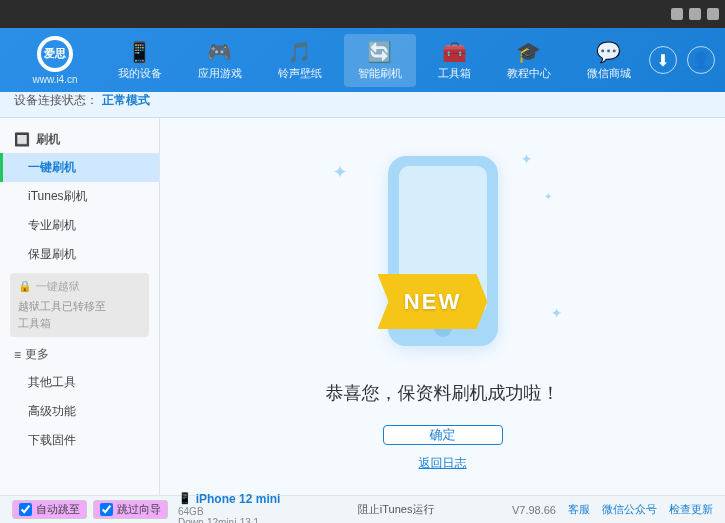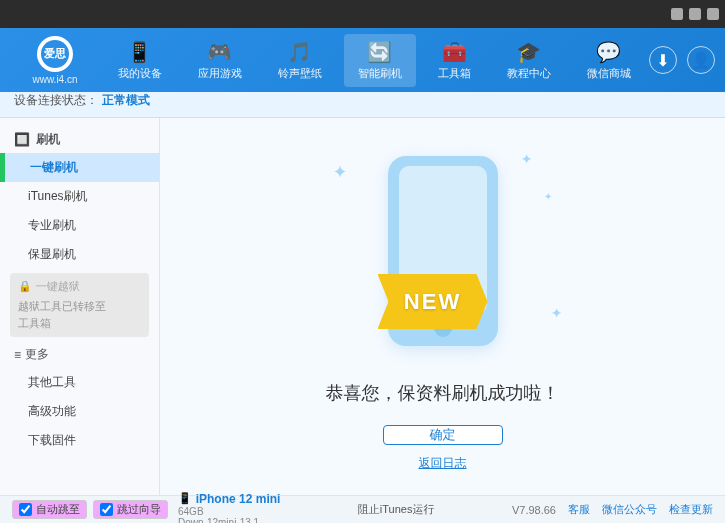--- a/index.html
+++ b/index.html
@@ -166,21 +166,21 @@
     .sidebar-item {
       padding: 6px 14px 6px 28px;
       font-size: 12px;
       color: #444;
       cursor: pointer;
     }
     .sidebar-item.active {
       background: #d0e8ff;
       color: #1a7fd4;
       font-weight: bold;
-      border-left: 5px solid #22c55e;
+      border-left: 3px solid #22c55e;
       padding-left: 25px;
     }
     .sidebar-more-title {
       display: flex;
       align-items: center;
       padding: 5px 14px;
       font-size: 12px;
       color: #555;
     }
     .sidebar-more-icon { margin-right: 4px; }

